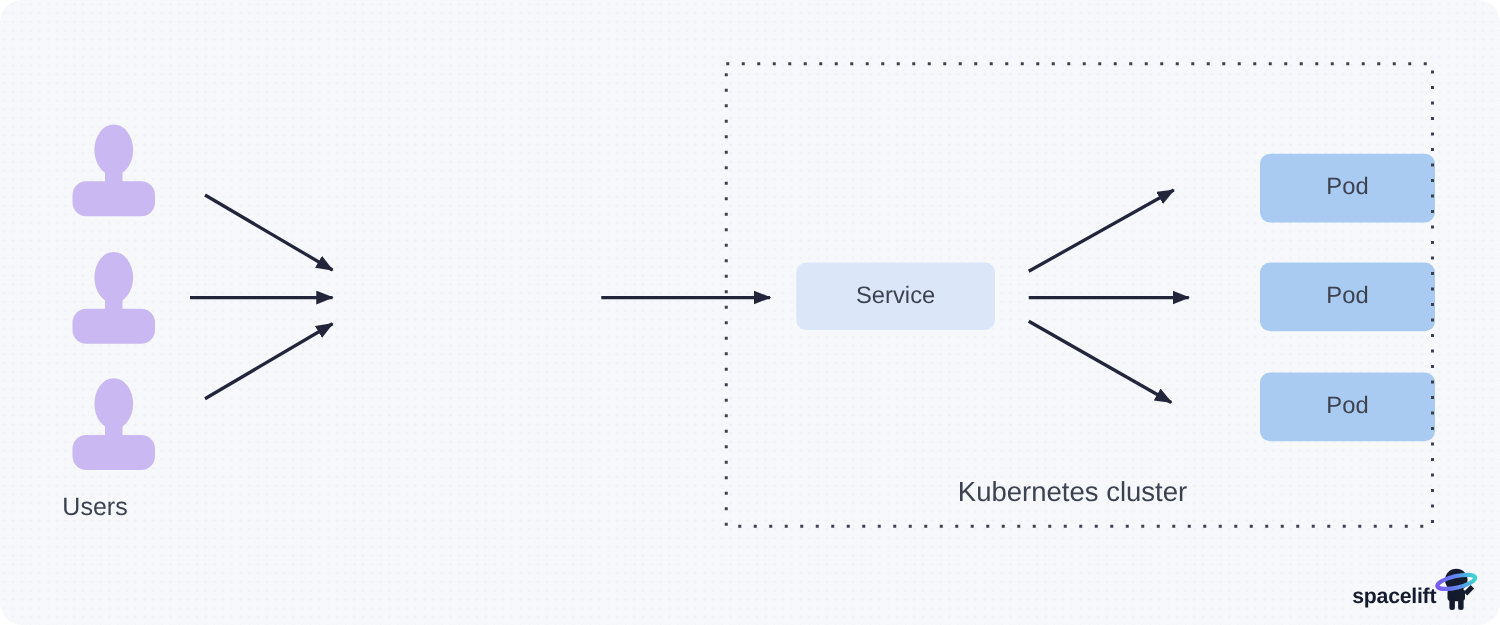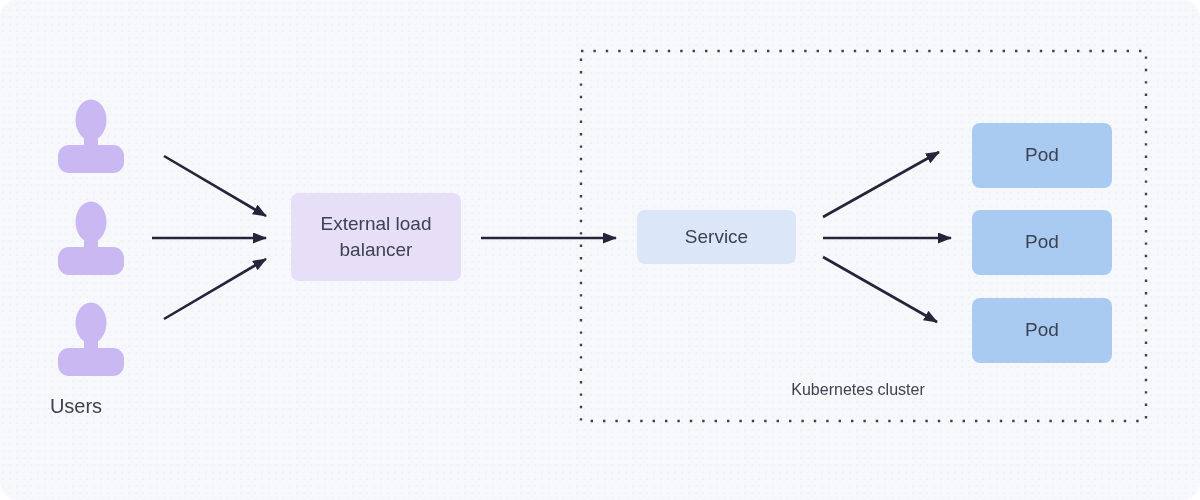--- a/index.html
+++ b/index.html
@@ -34,34 +34,34 @@
   }
   #lb-box {
     left: 291px; top: 193px; width: 170px; height: 88px;
     background: var(--lb-box, #e7def8);
   }
   #service-box {
     left: 637px; top: 210px; width: 159px; height: 54px;
     background: var(--service-box, #dbe7f9);
   }
   .pod-box {
-    left: 972px; width: 140px; height: 65px;
+    left: 1008px; width: 140px; height: 55px;
     background: var(--pod-box, #a9cbf2);
   }
   #pod-1 { top: 123px; }
   #pod-2 { top: 210px; }
   #pod-3 { top: 298px; }
   .diagram-label {
     color: var(--text, #3c4250);
     font-size: 20px;
     white-space: nowrap;
     transform: translateX(-50%);
   }
   #users-label { left: 76px; top: 395px; }
-  #cluster-label { left: 858px; top: 381px; font-size: 16px; }
+  #cluster-label { left: 858px; top: 381px; font-size: 22px; }
   .user-icon { left: 54px; width: 74px; height: 76px; }
   #user-1 { top: 98px; }
   #user-2 { top: 200px; }
   #user-3 { top: 301px; }
   #arrow-layer { left: 0; top: 0; width: 1200px; height: 500px; pointer-events: none; }
   #logo {
     right: 16px; bottom: 8px;
     display: flex; align-items: center;
   }
   #logo-text {
@@ -90,23 +90,20 @@
     <rect x="4" y="47" width="66" height="28" rx="11" fill="var(--user-icon,#c9b8f1)"></rect>
   </svg>
   <svg id="user-3" class="abs user-icon" viewBox="0 0 74 76">
     <ellipse cx="37" cy="22" rx="15.5" ry="20.5" fill="var(--user-icon,#c9b8f1)"></ellipse>
     <rect x="30" y="30" width="14" height="20" fill="var(--user-icon,#c9b8f1)"></rect>
     <rect x="4" y="47" width="66" height="28" rx="11" fill="var(--user-icon,#c9b8f1)"></rect>
   </svg>
 
   <div id="users-label" class="abs diagram-label">Users</div>
 
-  <div id="lb-box" class="abs node">
-    <span style="display:block;max-width:130px;">External load balancer</span>
-  </div>
 
   <div id="service-box" class="abs node">
     <span>Service</span>
   </div>
 
   <div id="pod-1" class="abs node pod-box">
     <span>Pod</span>
   </div>
   <div id="pod-2" class="abs node pod-box">
     <span>Pod</span>
@@ -128,14 +125,34 @@
       <line x1="164" y1="156" x2="266" y2="216" marker-end="url(#ah)"></line>
       <line x1="152" y1="238" x2="266" y2="238" marker-end="url(#ah)"></line>
       <line x1="164" y1="319" x2="266" y2="259" marker-end="url(#ah)"></line>
       <line x1="481" y1="238" x2="616" y2="238" marker-end="url(#ah)"></line>
       <line x1="823" y1="217" x2="939" y2="152" marker-end="url(#ah)"></line>
       <line x1="823" y1="238" x2="951" y2="238" marker-end="url(#ah)"></line>
       <line x1="823" y1="257" x2="937" y2="322" marker-end="url(#ah)"></line>
     </g>
   </svg>
 
+  <div id="logo" class="abs">
+    <span id="logo-text">spacelift</span>
+    <svg id="logo-icon" width="38" height="42" viewBox="0 0 38 42">
+      <defs>
+        <linearGradient id="ringGrad" x1="0" y1="0.5" x2="1" y2="0.5">
+          <stop offset="0" stop-color="#7b57f7" style="stop-color:var(--ring-start,#7b57f7)"></stop>
+          <stop offset="0.55" stop-color="#5f8cf2" style="stop-color:var(--ring-mid,#5f8cf2)"></stop>
+          <stop offset="1" stop-color="#3dd6d0" style="stop-color:var(--ring-end,#3dd6d0)"></stop>
+        </linearGradient>
+      </defs>
+      <g fill="var(--logo-text,#141b2e)">
+        <circle cx="19" cy="14" r="9"></circle>
+        <path d="M25 23.5 l5.5 -5.5 2.8 2.8 -5.5 5.5 z"></path>
+        <rect x="12" y="21" width="14" height="10" rx="3"></rect>
+        <rect x="13.5" y="29" width="4.4" height="9" rx="2"></rect>
+        <rect x="20.5" y="29" width="4.4" height="9" rx="2"></rect>
+      </g>
+      <ellipse cx="19" cy="15.5" rx="15.5" ry="4.6" fill="none" stroke="url(#ringGrad)" stroke-width="3.4" transform="rotate(-13 19 15.5)"></ellipse>
+    </svg>
+  </div>
 
 </div>
 
 </body></html>

